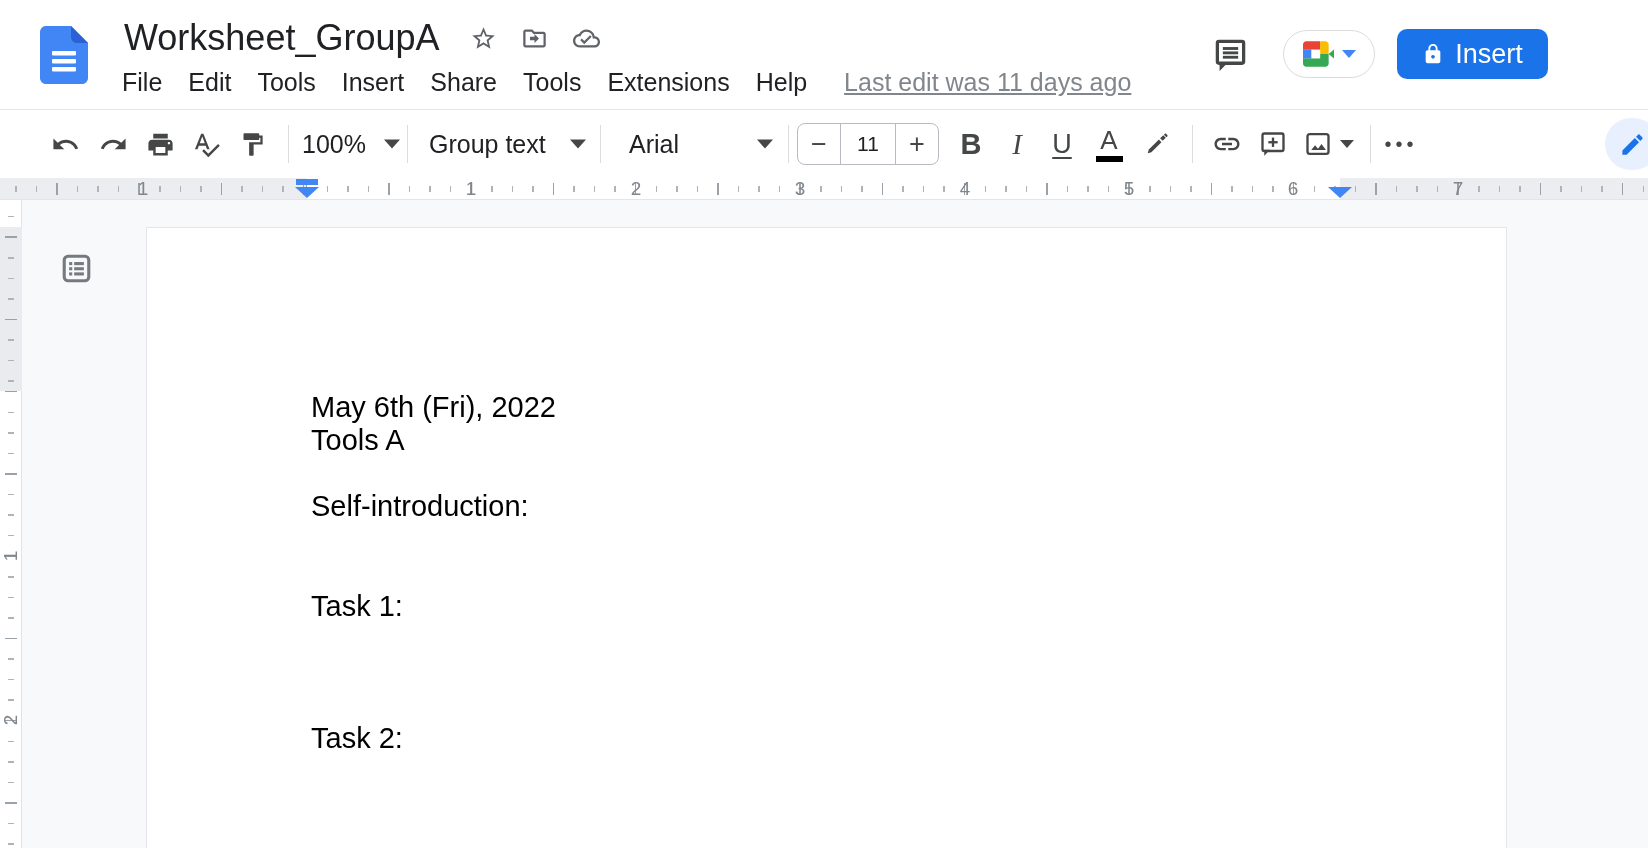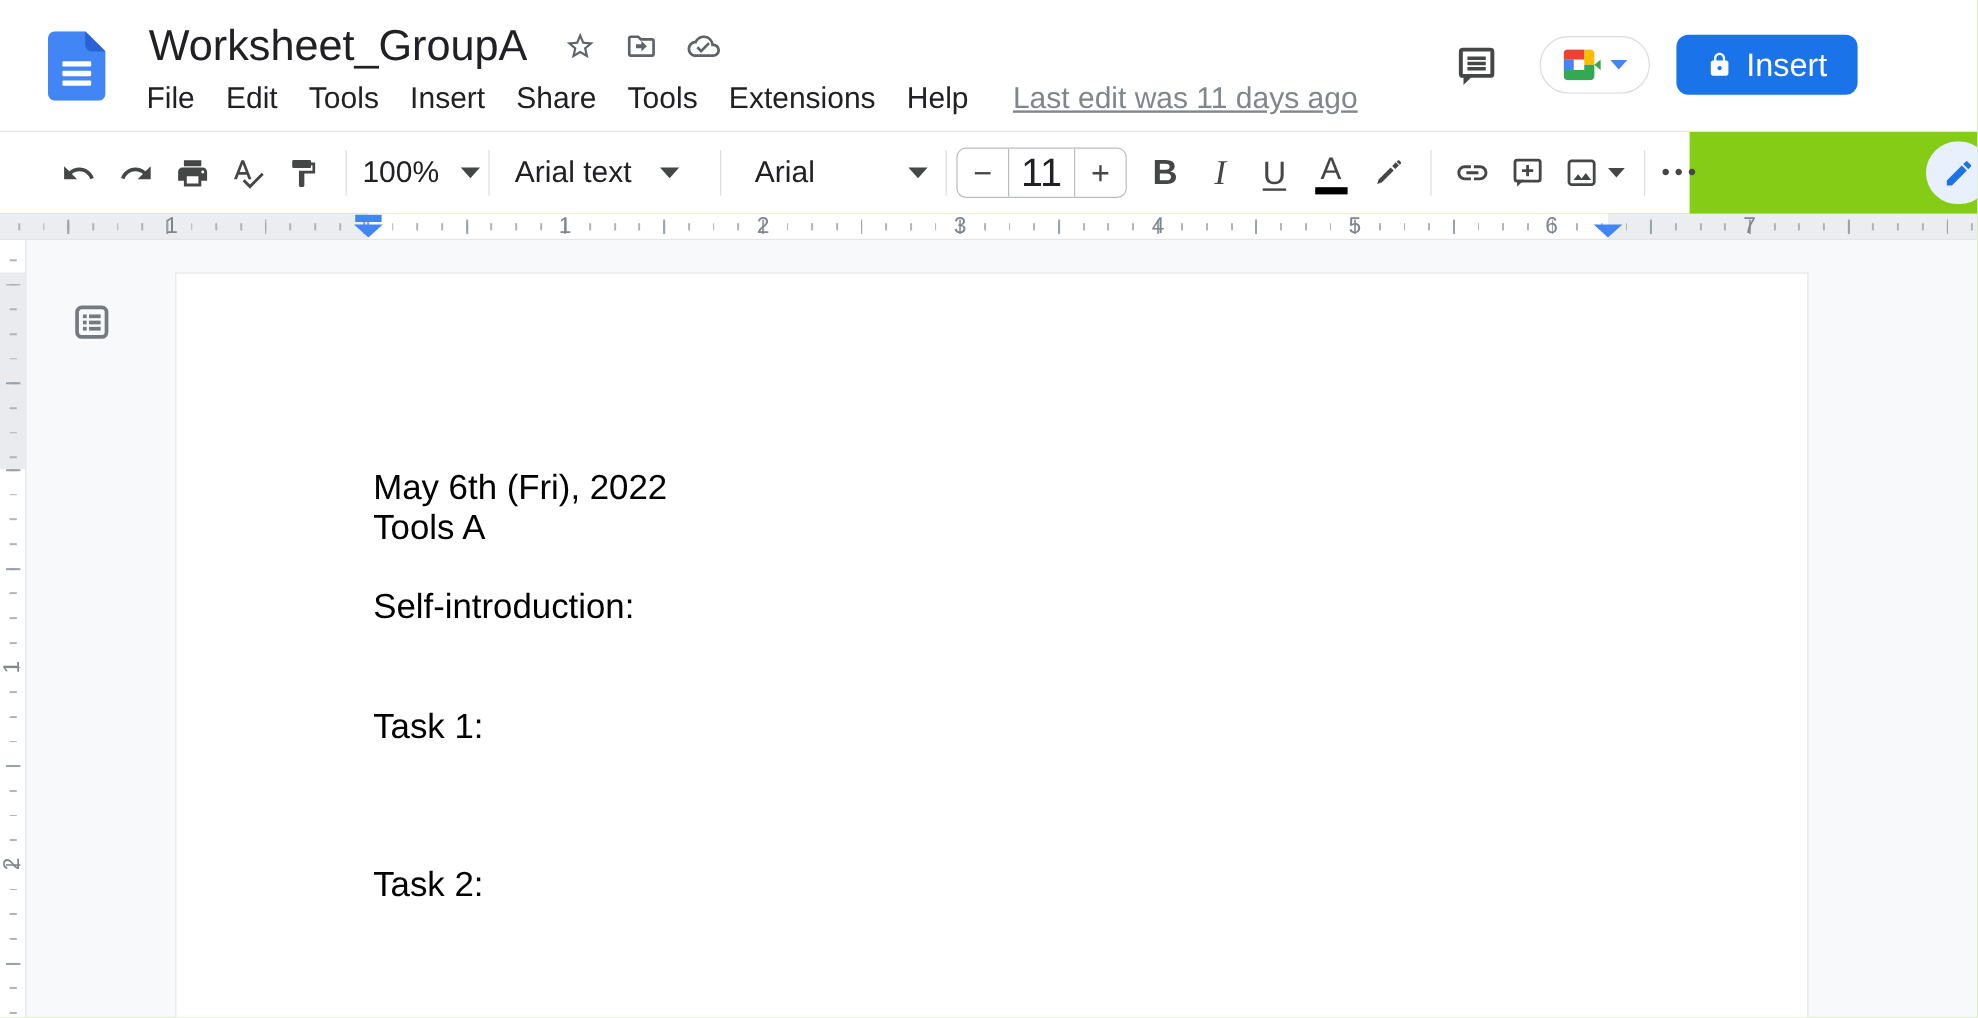--- a/index.html
+++ b/index.html
@@ -1,47 +1,47 @@
 <!DOCTYPE html>
 <html><head>
 <meta charset="utf-8">
 <style>
   * { margin:0; padding:0; box-sizing:border-box; }
   html,body { background:#fff; }
   .app {
     position:relative; width:1648px; height:848px; overflow:hidden;
-    font-family:"Liberation Sans", sans-serif; background:#84cc16; color:#202124;
+    font-family:"Liberation Sans", sans-serif; background:#701a75; color:#202124;
   }
   
   .header { position:absolute; left:0; top:0; width:1648px; height:110px; background:#fff; border-bottom:1px solid #e3e5e8; }
   .logo { position:absolute; left:40px; top:26px; width:48px; height:58px; cursor:pointer; }
   .title-row { position:absolute; left:124px; top:16px; height:44px; display:flex; align-items:center; }
   .doc-title { font-size:36px; color:#202124; white-space:nowrap; }
   .title-icons { display:flex; align-items:center; gap:24px; margin-left:30px; }
   .title-icons svg { display:block; }
   .menu-row { position:absolute; left:122px; top:64px; height:36px; display:flex; align-items:center; }
   .menu-item { font-size:25px; color:#202124; padding:0 13px; cursor:pointer; white-space:nowrap; }
   .menu-item:first-child { padding-left:0; }
   .last-edit { font-size:25px; color:#80868b; text-decoration:underline; margin-left:24px; white-space:nowrap; cursor:pointer; }
   .comment-btn { position:absolute; left:1206px; top:30px; width:48px; height:48px; display:flex; align-items:center; justify-content:center; cursor:pointer; }
   .meet-btn { position:absolute; left:1283px; top:30px; width:92px; height:48px; border:1px solid #dadce0; border-radius:24px; background:#fff; display:flex; align-items:center; justify-content:center; gap:8px; cursor:pointer; }
   .meet-caret { width:0; height:0; border-left:7px solid transparent; border-right:7px solid transparent; border-top:8px solid #4285f4; }
   .share-btn { position:absolute; left:1397px; top:29px; width:151px; height:50px; background:#1a73e8; border:none; border-radius:10px; display:flex; align-items:center; justify-content:center; gap:11px; cursor:pointer; }
   .share-label { color:#fff; font-size:27px; font-weight:500; }
   
-  .toolbar { position:absolute; left:0; top:110px; width:1408px; height:68px; background:#fff; }
+  .toolbar { position:absolute; left:0; top:110px; width:1648px; height:68px; background:#fff; }
   .titem { position:absolute; top:50%; transform:translateY(-50%); display:flex; align-items:center; justify-content:center; }
   .tbtn { width:42px; height:42px; border-radius:6px; cursor:pointer; }
   .tsep { width:1px; height:38px; background:#dadce0; }
   .tlabel { font-size:25px; font-weight:500; color:#202124; white-space:nowrap; cursor:pointer; }
   .tcaret { width:0; height:0; border-left:8px solid transparent; border-right:8px solid transparent; border-top:9px solid #444746; cursor:pointer; }
   .small-caret { border-left-width:7px; border-right-width:7px; border-top-width:8px; }
   .size-group { left:797px; height:42px; border:1px solid #b8bcc2; border-radius:8px; overflow:hidden; }
   .size-cell { height:40px; display:flex; align-items:center; justify-content:center; font-size:27px; color:#444746; cursor:pointer; }
-  .size-cell.mid { border-left:1px solid #b8bcc2; border-right:1px solid #b8bcc2; font-size:33px; color:#202124; }
+  .size-cell.mid { border-left:1px solid #b8bcc2; border-right:1px solid #b8bcc2; font-size:21px; color:#202124; }
   .fmt-letter { font-size:29px; color:#444746; }
   .bold-g { font-weight:bold; }
   .italic-g { font-style:italic; font-family:"Liberation Serif", serif; font-weight:500; }
   .under-g { text-decoration:underline; text-underline-offset:4px; font-size:27px; }
   .colorA { display:flex; flex-direction:column; align-items:center; }
   .colorA .a-glyph { font-size:26px; font-weight:500; line-height:26px; color:#444746; }
   .colorA .a-bar { width:27px; height:6px; background:#000; margin-top:3px; }
   .more-dots { font-size:20px; letter-spacing:4px; color:#444746; cursor:pointer; }
   .pencil-btn { left:1605px; width:54px; height:52px; background:#e8f0fe; border-radius:26px; cursor:pointer; }
   
@@ -176,21 +176,21 @@
     <div class="titem tsep" style="left:288px"></div>
 
     <div class="titem" style="left:302px">
       <span class="tlabel">100%</span>
       <span class="tcaret" style="margin-left:18px"></span>
     </div>
 
     <div class="titem tsep" style="left:407px"></div>
 
     <div class="titem" style="left:429px">
-      <span class="tlabel">Arial text</span>
+      <span class="tlabel">Group text</span>
       <span class="tcaret" style="margin-left:24px"></span>
     </div>
 
     <div class="titem tsep" style="left:600px"></div>
 
     <div class="titem" style="left:629px; width:144px; justify-content:space-between">
       <span class="tlabel">Arial</span>
       <span class="tcaret"></span>
     </div>
 

